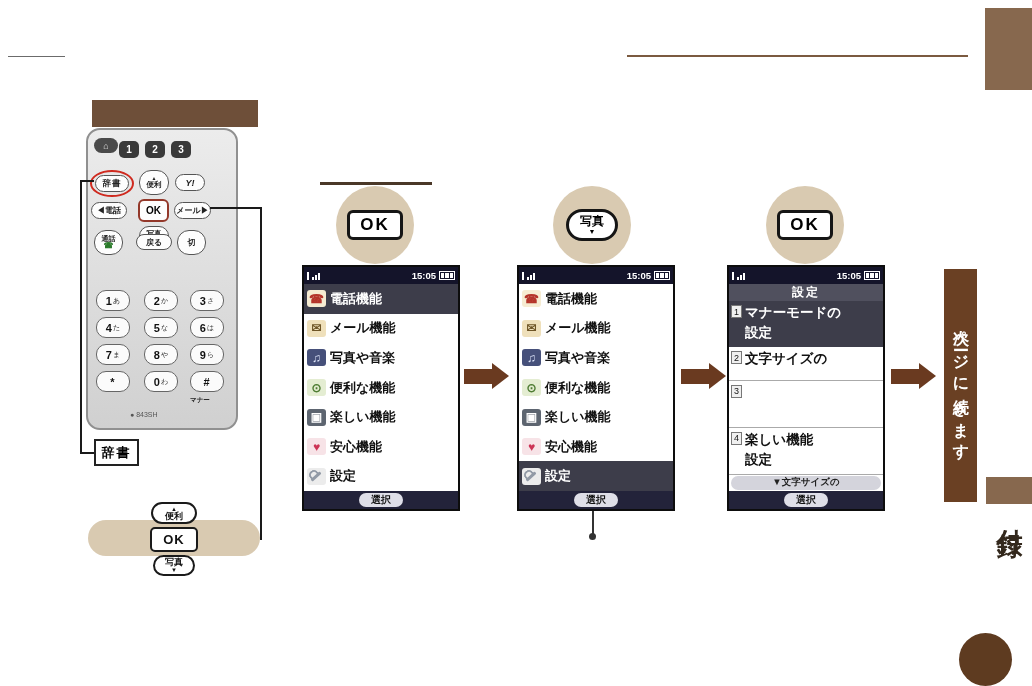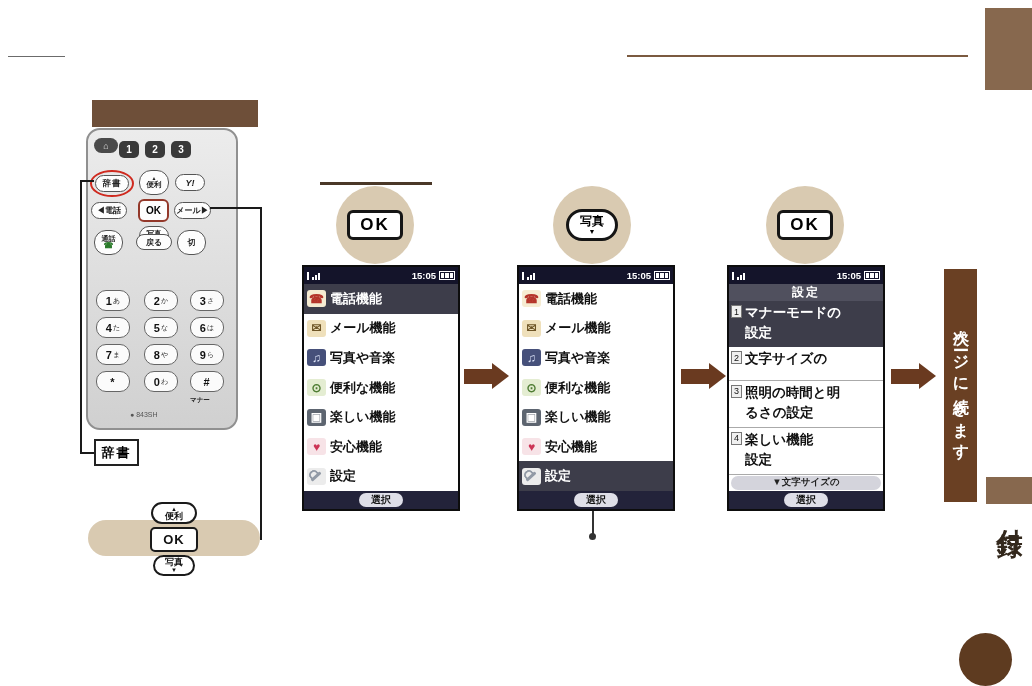--- a/index.html
+++ b/index.html
@@ -373,22 +373,20 @@
         <span class="badge">1</span>
         <span class="set-label">マナーモードの
 設定</span>
       </div>
       <div class="set-row">
         <span class="badge">2</span>
         <span class="set-label">文字サイズの</span>
       </div>
       <div class="set-row tall">
         <span class="badge">3</span>
-        <span class="set-label">照明の時間と明
-るさの設定</span>
       </div>
       <div class="set-row tall">
         <span class="badge">4</span>
         <span class="set-label">楽しい機能
 設定</span>
       </div>
       <div class="nextbar">▼文字サイズの</div>
     </div>
     <div class="softbar">
         <span class="softkey">選択</span>

